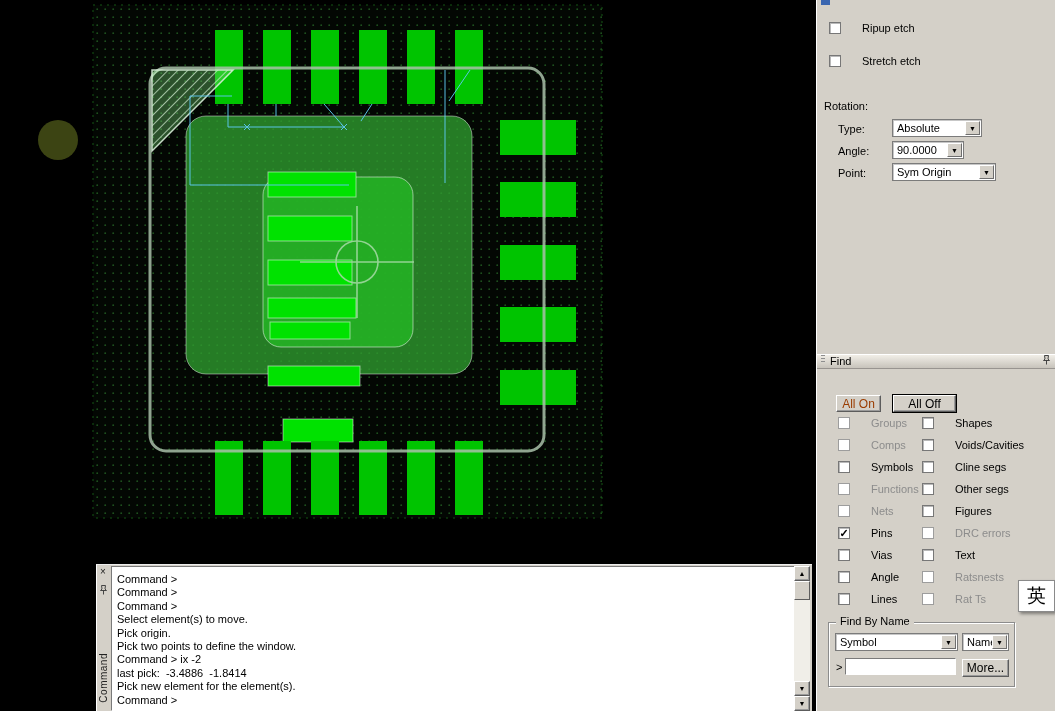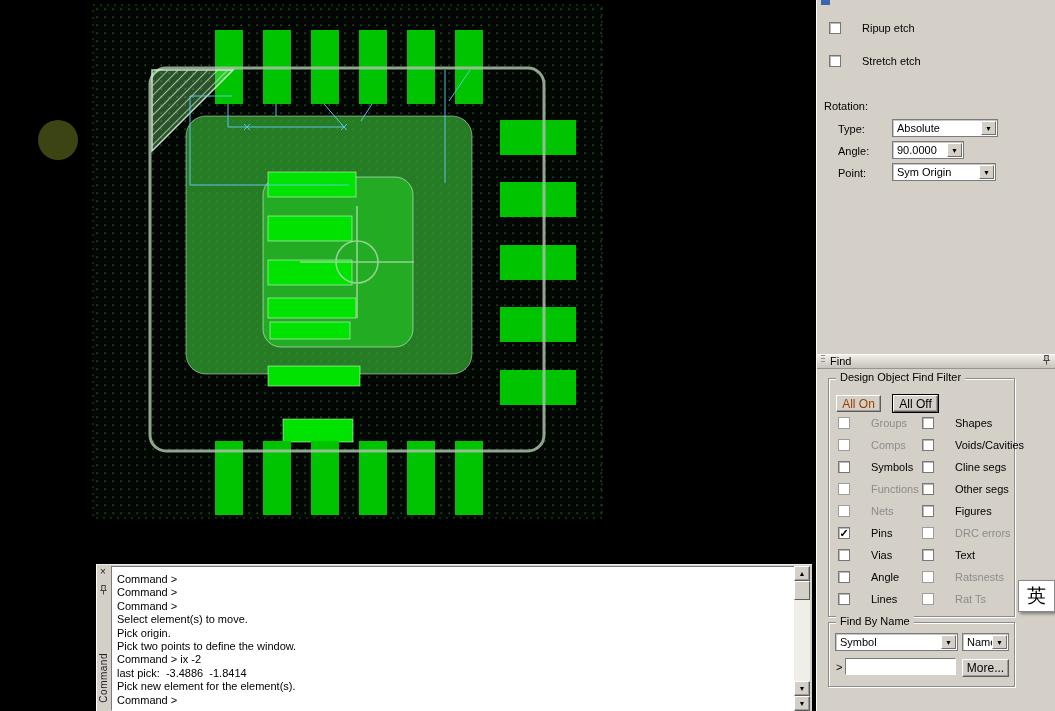--- a/index.html
+++ b/index.html
@@ -149,21 +149,21 @@
       <span class="lbl">Ripup etch</span>
     </label>
     <label class="cb" style="left:12px;top:55px">
       <span class="box"></span>
       <span class="lbl">Stretch etch</span>
     </label>
 
     <div class="abs" style="left:7px;top:100px">Rotation:</div>
 
     <div class="abs" style="left:21px;top:123px">Type:</div>
-    <div class="dd" style="left:75px;top:119px;width:106px">
+    <div class="dd" style="left:75px;top:119px;width:90px">
       <span class="ddv">Absolute</span>
       <span class="ddb">▼</span>
     </div>
 
     <div class="abs" style="left:21px;top:145px">Angle:</div>
     <div class="dd" style="left:75px;top:141px;width:72px">
       <span class="ddv">90.0000</span>
       <span class="ddb">▼</span>
     </div>
 
@@ -177,26 +177,23 @@
       <span class="grip"></span>
       <span>Find</span>
       <span class="hdr-pin">
         <svg width="9" height="10" viewBox="0 0 9 10">
             <path d="M2.5 0.5 h4 l-0.5 3.5 1.5 1.5 h-6 l1.5 -1.5 z" fill="#d4d0c8" stroke="#444" stroke-width="1"></path>
             <line x1="4.5" y1="5.5" x2="4.5" y2="9.5" stroke="#444"></line>
           </svg>
       </span>
     </div>
 
-    <div class="group" style="left:11px;top:378px;width:187px;height:239px">
-      <span class="glabel">Design Object Find Filter</span>
-    </div>
 
     <div class="btn" style="left: 19px; top: 395px; width: 45px; height: 17px; color: rgb(154, 60, 0);">All On</div>
-    <div class="btn default" style="left:76px;top:395px;width:45px;height:17px">All Off</div>
+    <div class="btn default" style="left:76px;top:395px;width:63px;height:17px">All Off</div>
 
     <label class="cb disabled" style="left:21px;top:417px">
       <span class="box"></span>
       <span class="lbl">Groups</span>
     </label>
     <label class="cb disabled" style="left:21px;top:439px">
       <span class="box"></span>
       <span class="lbl">Comps</span>
     </label>
     <label class="cb" style="left:21px;top:461px">

